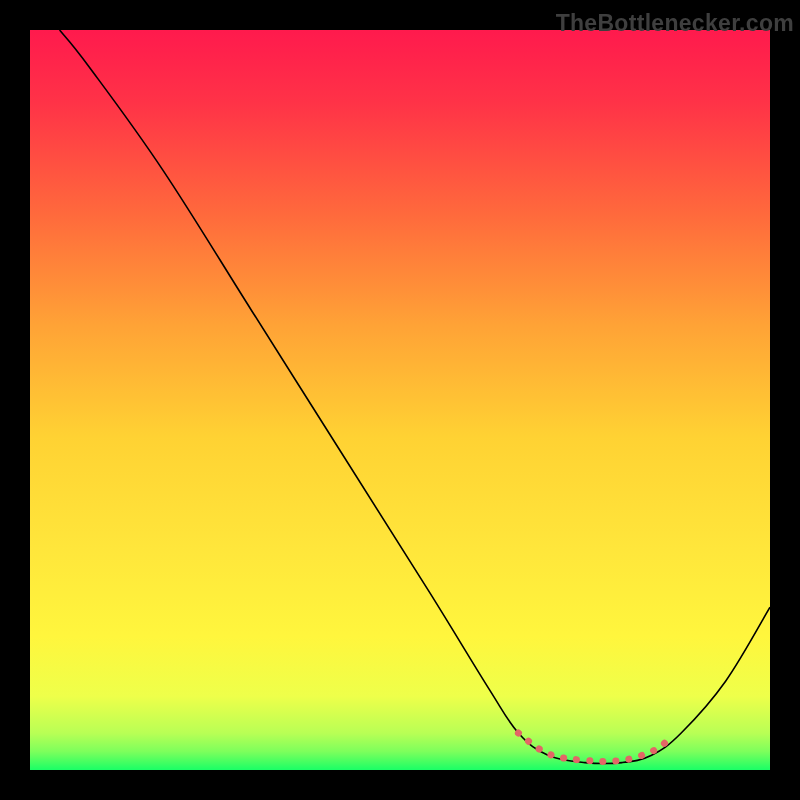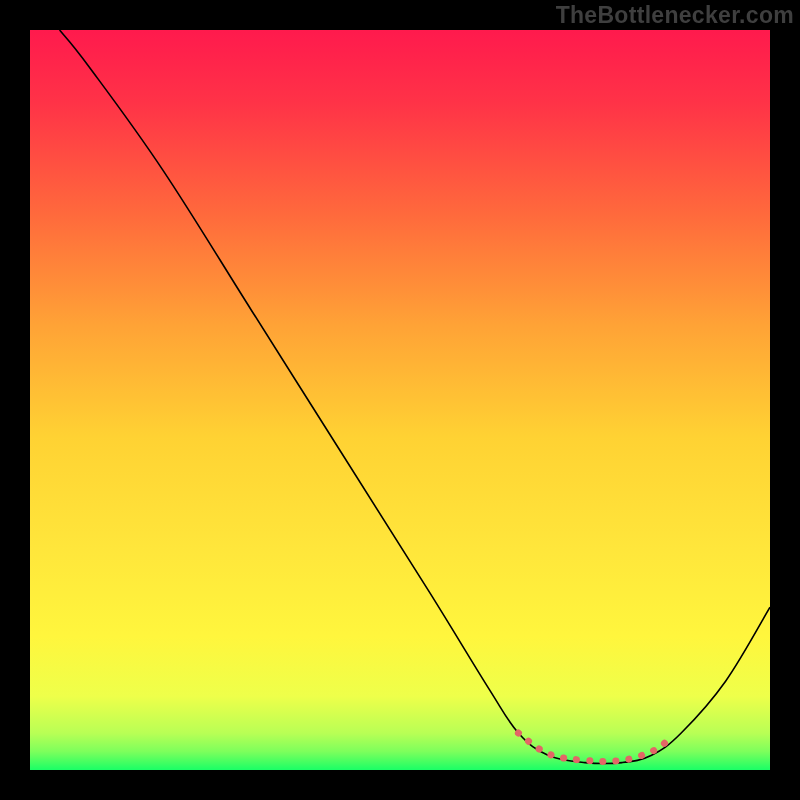--- a/index.html
+++ b/index.html
@@ -11,21 +11,21 @@
     overflow: hidden;
     font-family: Arial, Helvetica, sans-serif;
   }
   .container {
     position: relative;
     width: 800px;
     height: 800px;
   }
   .watermark {
     position: absolute;
-    top: 2px;
+    top: 10px;
     right: 6px;
     color: #3f3f3f;
     font-size: 23px;
     font-weight: 600;
     letter-spacing: 0.3px;
     z-index: 10;
   }
   .plot-area {
     position: absolute;
     left: 30px;

